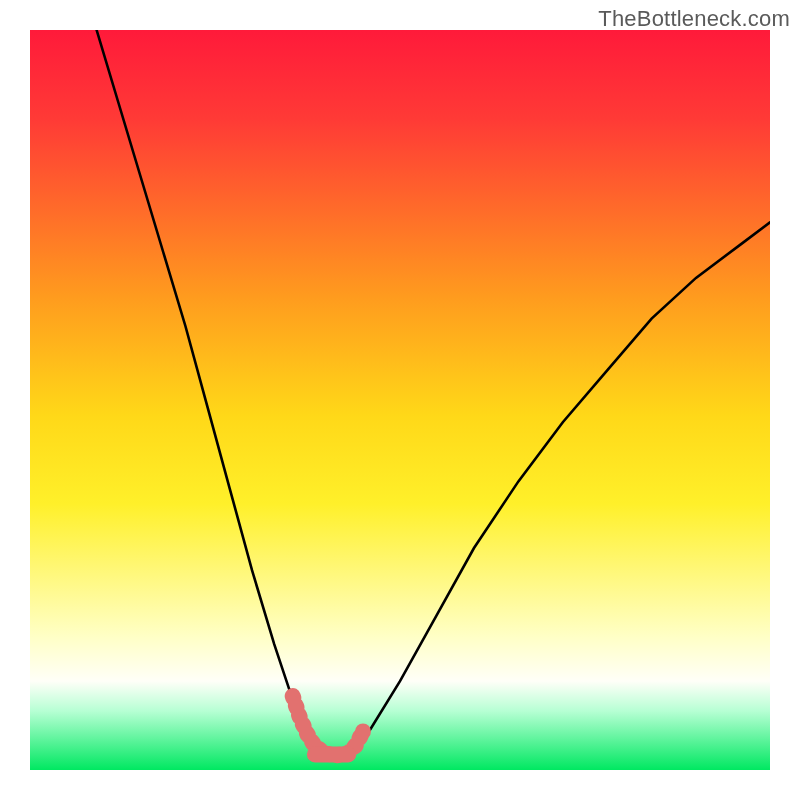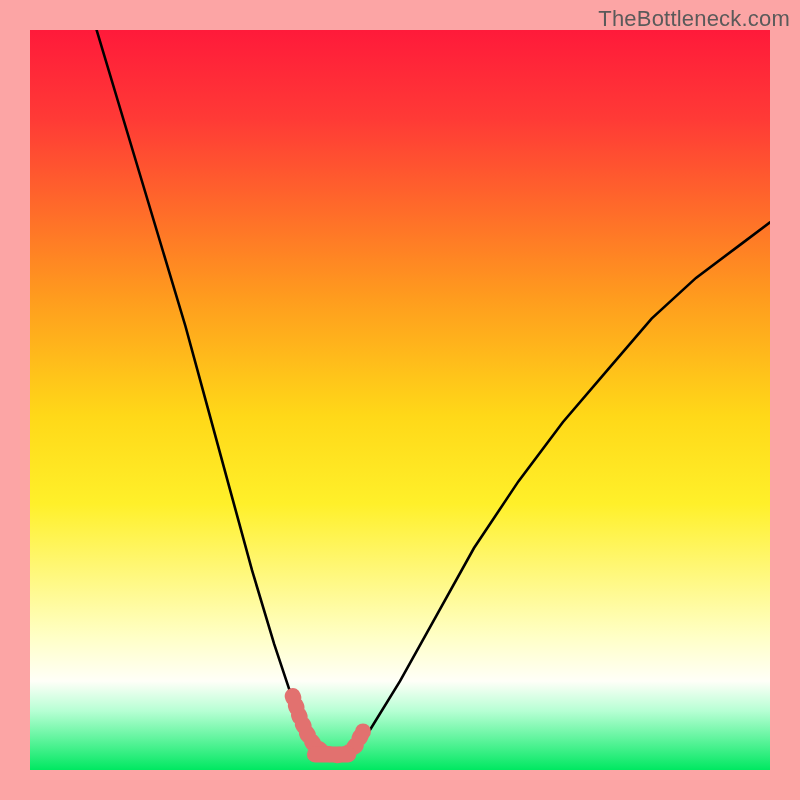--- a/index.html
+++ b/index.html
@@ -1,21 +1,21 @@
 <!DOCTYPE html>
 <html><head>
 <meta charset="utf-8">
 <style>
   * { margin: 0; padding: 0; box-sizing: border-box; }
   html, body { width: 800px; height: 800px; overflow: hidden; background: #000; }
   .frame {
     position: relative;
     width: 800px;
     height: 800px;
-    background: #fca5a5;
+    background: #ffffff;
   }
   .plot-area {
     position: absolute;
     left: 30px;
     top: 30px;
     width: 740px;
     height: 740px;
     overflow: hidden;
   }
   .gradient-bg {

